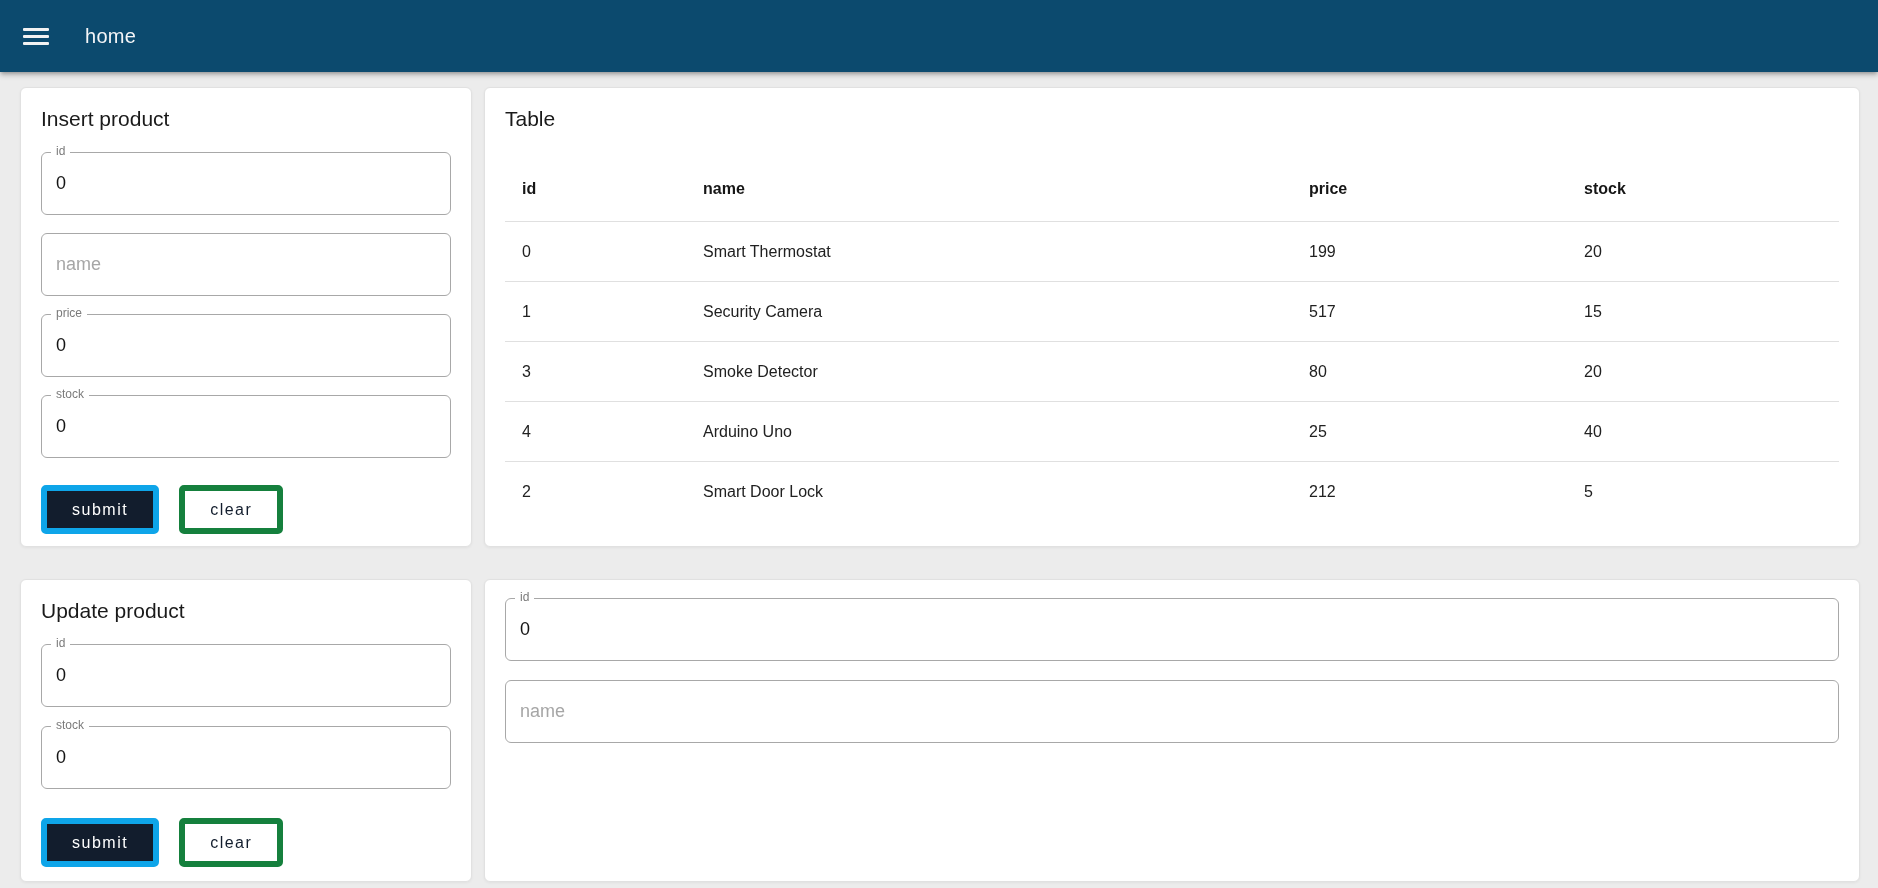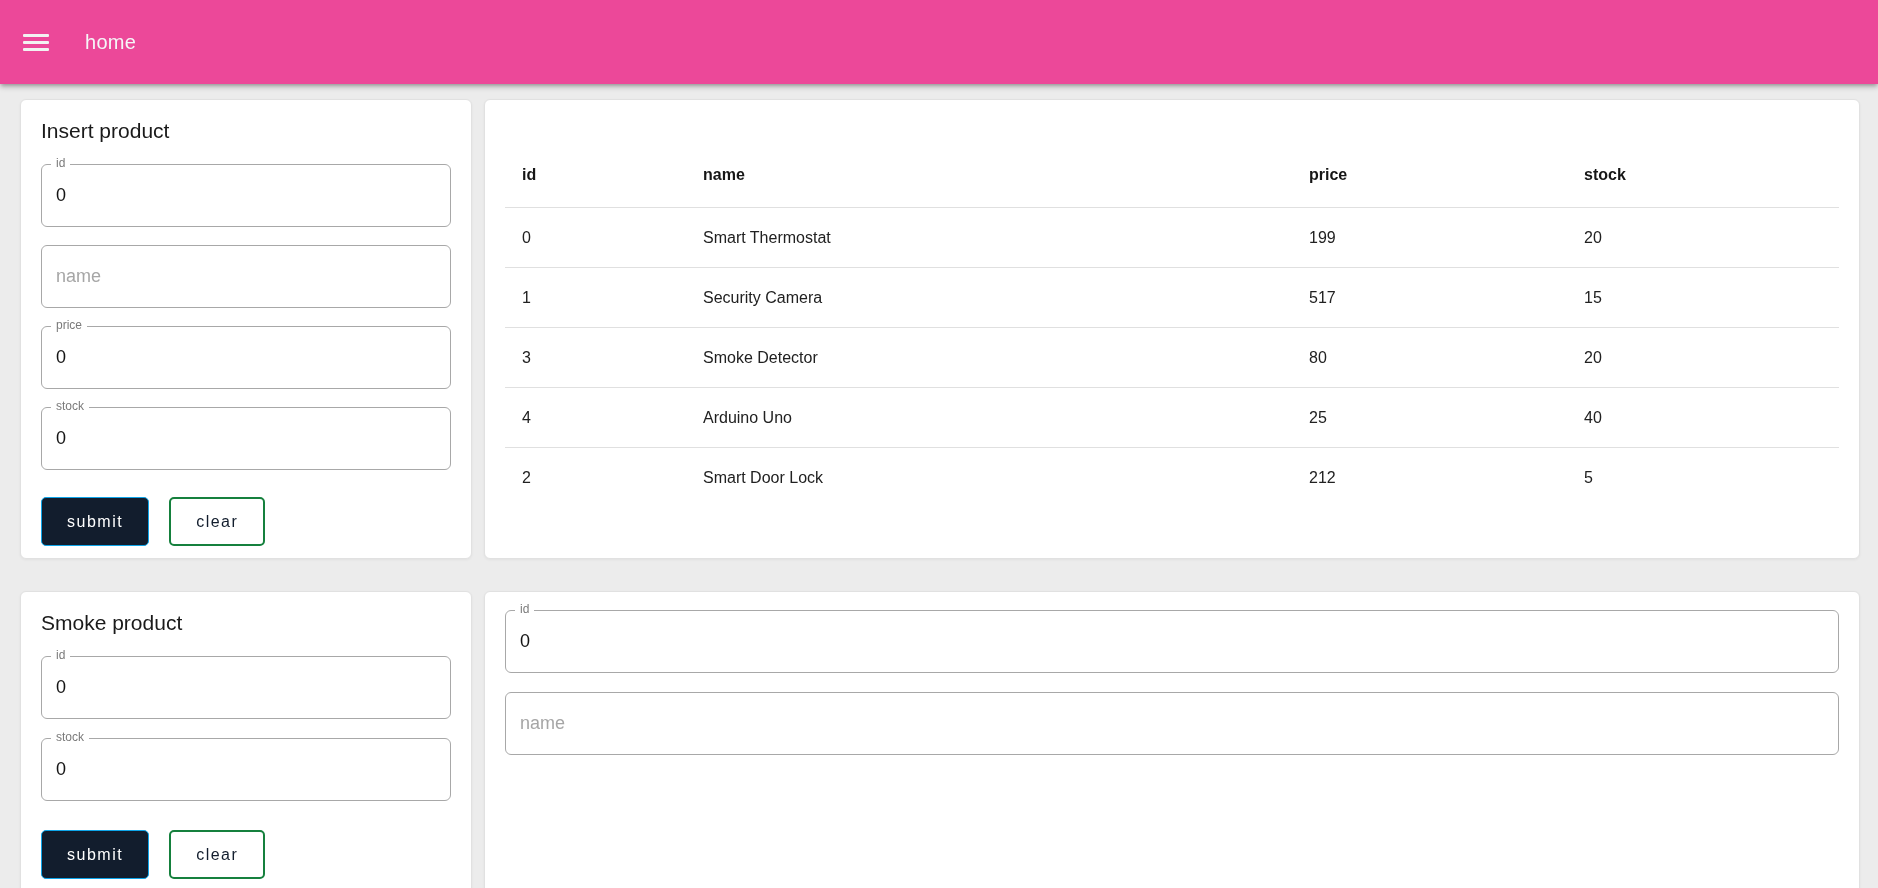--- a/index.html
+++ b/index.html
@@ -6,22 +6,22 @@
   html, body { width: 1878px; height: 888px; }
   body {
     background: #ececec;
     font-family: "Liberation Sans", "DejaVu Sans", sans-serif;
     color: #1c1c1c;
     overflow: hidden;
   }
 
   
   .appbar {
-    height: 84px;
-    background: #ec4899;
+    height: 72px;
+    background: #0c4a6e;
     display: flex;
     align-items: center;
     padding: 0 12px;
     box-shadow: 0 2px 4px -1px rgba(0,0,0,.3), 0 4px 5px 0 rgba(0,0,0,.14);
   }
   .menu-btn {
     width: 48px; height: 48px;
     background: transparent; border: none; cursor: pointer;
     display: flex; flex-direction: column; justify-content: center; align-items: center;
     gap: 4px; border-radius: 50%;
@@ -65,22 +65,22 @@
     font-size: 12px; color: #7a7a7a; line-height: 15px;
   }
   .form .card-title { margin-bottom: 20px; }
   .form .field { margin-bottom: 18px; }
   .btn-row { display: flex; gap: 20px; margin-top: 27px; }
   .btn {
     height: 49px; padding: 0 25px;
     border-radius: 5px; font-size: 16px; letter-spacing: 1.5px;
     font-family: inherit; cursor: pointer; line-height: 1;
   }
-  .btn-filled { background: #121d2d; color: #ffffff; border: 1px solid #0ea5e9; }
-  .btn-outlined { background: #ffffff; color: #121d2d; border: 2px solid #15803d; }
+  .btn-filled { background: #121d2d; color: #ffffff; border: 6px solid #0ea5e9; }
+  .btn-outlined { background: #ffffff; color: #121d2d; border: 6px solid #15803d; }
 
   
   .data-table { width: 100%; border-collapse: collapse; table-layout: fixed; }
   .data-table col.c-id    { width: 181px; }
   .data-table col.c-name  { width: 606px; }
   .data-table col.c-price { width: 275px; }
   .data-table th {
     text-align: left; font-size: 16px; font-weight: 700; color: #161616;
     padding: 48px 16px 23px 17px;
     border-bottom: 1px solid #e0e0e0;
@@ -132,20 +132,21 @@
       <input value="0" style="">
     </div>
 
     <div class="btn-row">
       <button class="btn btn-filled" type="button">submit</button>
       <button class="btn btn-outlined" type="button">clear</button>
     </div>
   </section>
 
   <section class="card">
+    <h2 class="card-title">Table</h2>
     <table class="data-table">
       <colgroup>
           <col class="c-id">
           <col class="c-name">
           <col class="c-price">
           <col class="c-stock">
         </colgroup>
       <thead>
         <tr>
           <th>id</th>
@@ -183,21 +184,21 @@
           <td>2</td>
           <td>Smart Door Lock</td>
           <td>212</td>
           <td>5</td>
         </tr>
       </tbody>
     </table>
   </section>
 
   <section class="card form card-small">
-    <h2 class="card-title">Smoke product</h2>
+    <h2 class="card-title">Update product</h2>
 
     <div class="field">
       <span class="notch-label">id</span>
       <input value="0" style="">
     </div>
 
     <div class="field">
       <span class="notch-label">stock</span>
       <input value="0" style="">
     </div>

